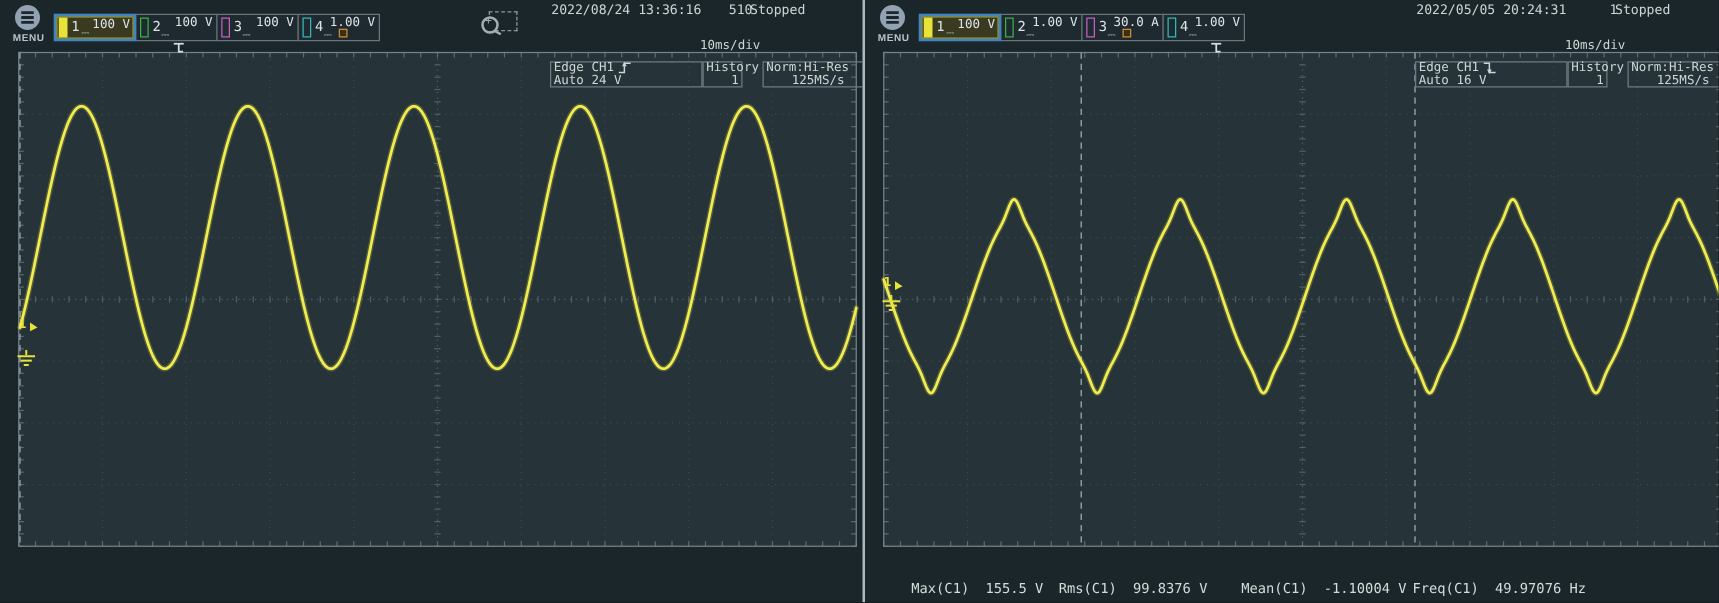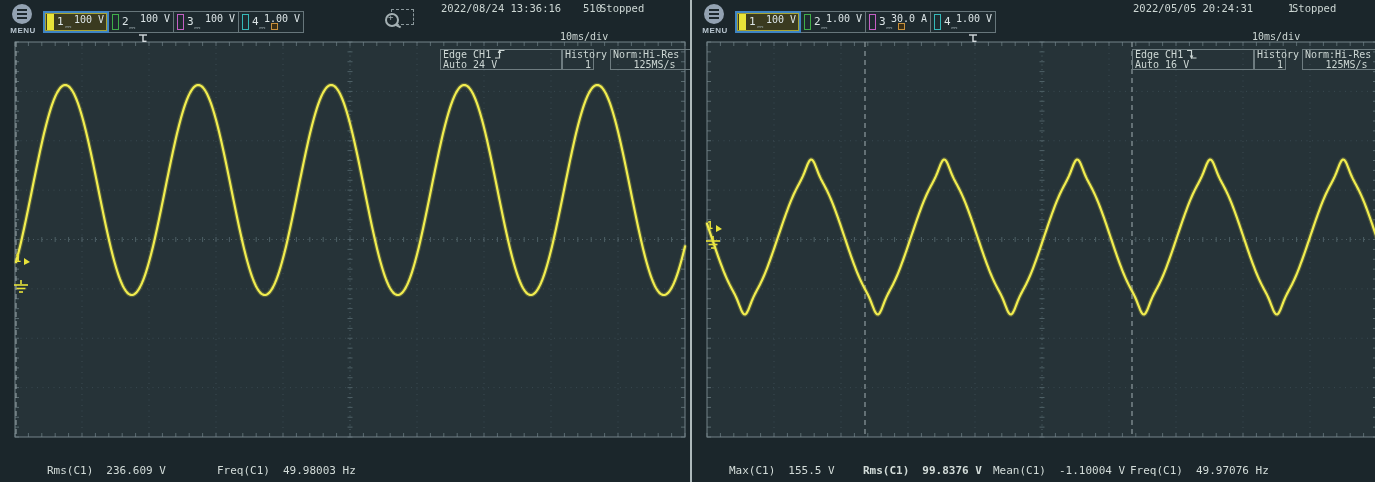--- a/index.html
+++ b/index.html
@@ -433,24 +433,20 @@
         </div>
       <div class="l2">1</div>
     </div>
     <div class="ibox acqbox">
       <div class="l1">
           <span>Norm:Hi-Res</span>
         </div>
       <div class="l2">125MS/s</div>
     </div>
     <div class="tb">10ms/div</div>
-    <div class="meas" id="meas0">
-        <div class="meas-item" style="left: 47px;"><span>Rms(C1)</span><span class="mv">236.609 V</span></div>
-        <div class="meas-item" style="left: 217px;"><span>Freq(C1)</span><span class="mv">49.98003 Hz</span></div>
-      </div>
   </div>
 
   <div class="scope right" style="left:690px;width:685px;">
     <svg class="gsvg" id="svg1" width="685" height="482">
         <rect x="15" y="42" width="670" height="395" fill="#263338"></rect>
         <line x1="82" y1="42" x2="82" y2="437" stroke="#3a4a50" stroke-width="1" stroke-dasharray="1 4.5"></line>
         <line x1="149" y1="42" x2="149" y2="437" stroke="#3a4a50" stroke-width="1" stroke-dasharray="1 4.5"></line>
         <line x1="216" y1="42" x2="216" y2="437" stroke="#3a4a50" stroke-width="1" stroke-dasharray="1 4.5"></line>
         <line x1="283" y1="42" x2="283" y2="437" stroke="#3a4a50" stroke-width="1" stroke-dasharray="1 4.5"></line>
         <line x1="417" y1="42" x2="417" y2="437" stroke="#3a4a50" stroke-width="1" stroke-dasharray="1 4.5"></line>
@@ -815,19 +811,19 @@
     </div>
     <div class="ibox acqbox">
       <div class="l1">
           <span>Norm:Hi-Res</span>
         </div>
       <div class="l2">125MS/s</div>
     </div>
     <div class="tb">10ms/div</div>
     <div class="meas" id="meas1">
         <div class="meas-item" style="left: 37px;"><span>Max(C1)</span><span class="mv">155.5 V</span></div>
-        <div class="meas-item" style="left: 171px; font-weight: bold;"><span>Rms(C1)</span><span class="mv">99.8376 V</span></div>
+        <div class="meas-item" style="left: 155px;"><span>Rms(C1)</span><span class="mv">99.8376 V</span></div>
         <div class="meas-item" style="left: 301px;"><span>Mean(C1)</span><span class="mv">-1.10004 V</span></div>
         <div class="meas-item" style="left: 438px;"><span>Freq(C1)</span><span class="mv">49.97076 Hz</span></div>
       </div>
   </div>
 
 </div>
 
 </body></html>

